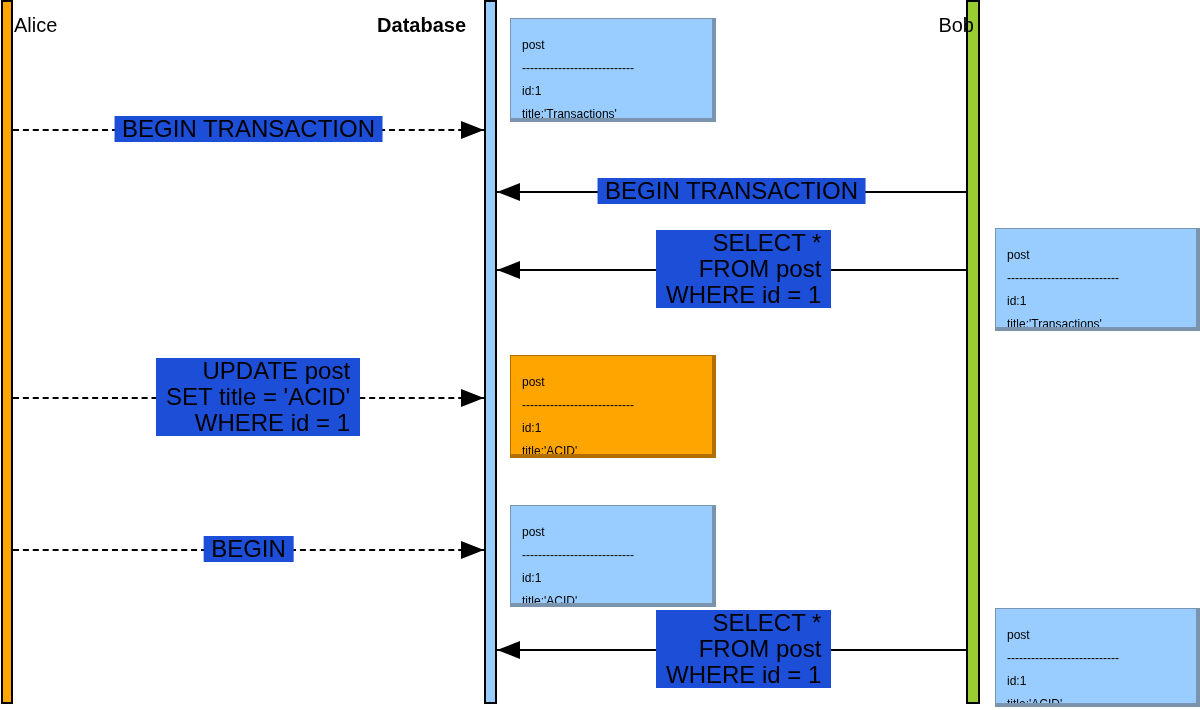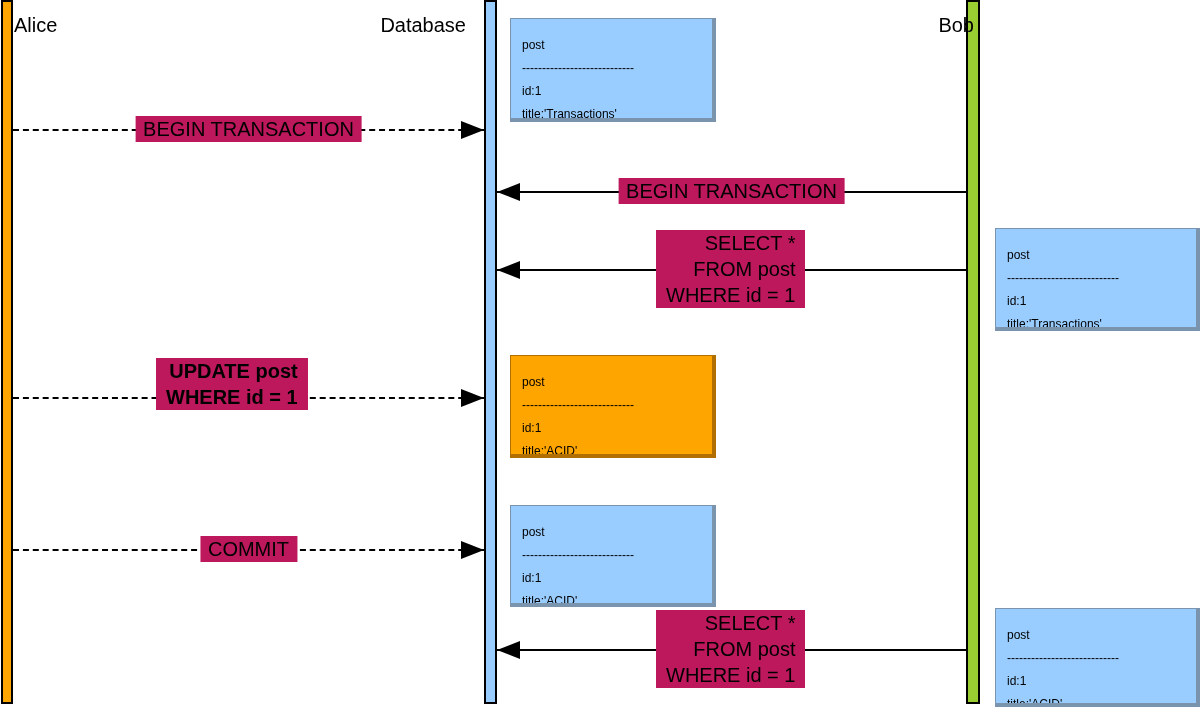--- a/index.html
+++ b/index.html
@@ -24,60 +24,60 @@
   .lifeline-bob      { left: 966px; width: 14px; }
 
   .actor-label {
     position: absolute;
     top: 13px;
     font-size: 20px;
     line-height: 24px;
     white-space: nowrap;
   }
   .actor-label-alice    { left: 14px; }
-  .actor-label-database { right: 734px; }
+  .actor-label-database { right: 734px; font-weight: bold; }
   .actor-label-bob      { right: 226px; }
 
   .msg { position: absolute; height: 0; }
   .msg-line {
     position: absolute; left: 0; right: 0; top: 0;
     border-top: 2px solid #000000;
   }
   .msg-line.dashed { border-top-style: dashed; }
   .head {
     position: absolute; top: -8px;
     width: 0; height: 0;
     border-top: 9px solid transparent;
     border-bottom: 9px solid transparent;
   }
   .head.point-right { right: 0; border-left: 23px solid #000000; }
   .head.point-left  { left: 0;  border-right: 23px solid #000000; }
 
   .msg-label {
     position: absolute;
-    background: #be185d;
-    font-size: 20px;
+    background: #1d4ed8;
+    font-size: 24px;
     white-space: nowrap;
   }
   .msg-label.center {
     left: 50%; transform: translateX(-50%);
     top: -13px; line-height: 26px; padding: 0 8px;
   }
   .msg-label.multi {
     top: -39px; line-height: 26px; padding: 0 10px;
     text-align: right;
   }
   .msg-1 { left: 13px;  width: 471px; top: 129px; }
   .msg-2 { left: 497px; width: 469px; top: 191px; }
   .msg-3 { left: 497px; width: 469px; top: 269px; }
   .msg-4 { left: 13px;  width: 471px; top: 397px; }
   .msg-5 { left: 13px;  width: 471px; top: 549px; }
   .msg-6 { left: 497px; width: 469px; top: 649px; }
   .msg-3 .msg-label.multi { left: 159px; }
-  .msg-4 .msg-label.multi { left: 143px; font-weight: bold; }
+  .msg-4 .msg-label.multi { left: 143px; }
   .msg-6 .msg-label.multi { left: 159px; }
 
   .note {
     position: absolute;
     font-size: 12px;
     line-height: 23px;
     padding: 15px 0 0 11px;
     border-style: solid;
     border-width: 1px 4px 4px 1px;
     overflow: hidden;
@@ -125,28 +125,29 @@
       <div>FROM post</div>
       <div>WHERE id = 1</div>
     </div>
   </div>
 
   <div class="msg msg-4">
     <div class="msg-line dashed"></div>
     <div class="head point-right"></div>
     <div class="msg-label multi">
       <div>UPDATE post</div>
+      <div>SET title = 'ACID'</div>
       <div>WHERE id = 1</div>
     </div>
   </div>
 
   <div class="msg msg-5">
     <div class="msg-line dashed"></div>
     <div class="head point-right"></div>
-    <div class="msg-label center">COMMIT</div>
+    <div class="msg-label center">BEGIN</div>
   </div>
 
   <div class="msg msg-6">
     <div class="msg-line"></div>
     <div class="head point-left"></div>
     <div class="msg-label multi">
       <div>SELECT *</div>
       <div>FROM post</div>
       <div>WHERE id = 1</div>
     </div>

